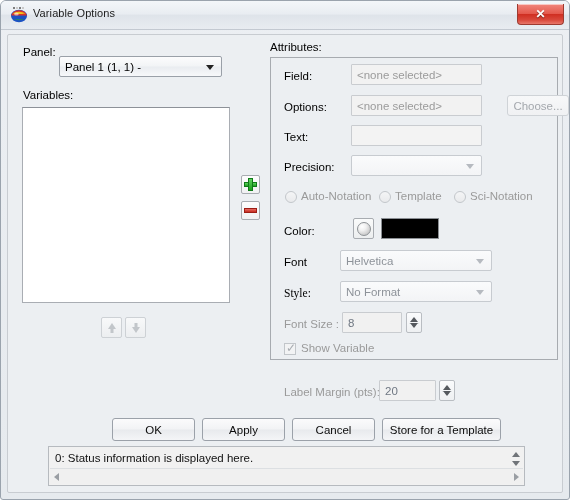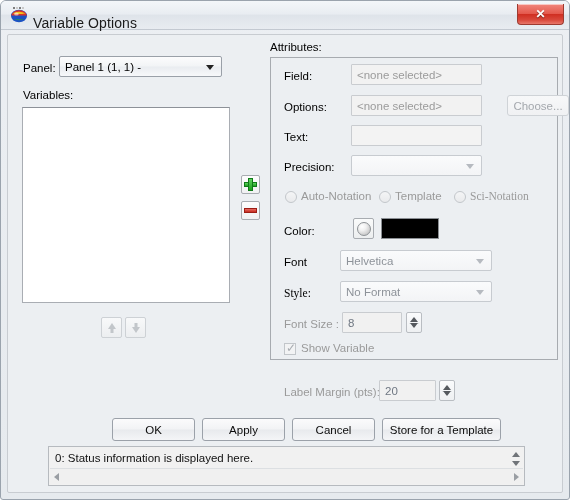--- a/index.html
+++ b/index.html
@@ -39,22 +39,22 @@
     border-radius: 5px 5px 0 0;
     border-bottom: 1px solid #c3c9d1;
   }
   .title-icon {
     position: absolute;
     left: 9px; top: 5px;
     width: 18px; height: 18px;
   }
   .title-text {
     position: absolute;
-    left: 32px; top: 14px;
-    font-size: 14px;
+    left: 32px; top: 6px;
+    font-size: 11px;
     color: #1b1b1b;
     letter-spacing: .1px;
     white-space: nowrap;
   }
   .close-btn {
     position: absolute;
     right: 5px; top: 3px;
     width: 47px; height: 21px;
     border-radius: 0 0 4px 4px;
     background: linear-gradient(to bottom, #f1877d 0%, #e4594d 48%, #cf2d20 50%, #d9493c 80%, #e8776a 100%);
@@ -411,21 +411,21 @@
       </svg>
     </div>
     <div class="title-text">Variable Options</div>
     <div class="close-btn">
       <div class="x">✕</div>
     </div>
   </div>
 
   <div class="content-panel">
 
-    <div class="lbl" style="left:15px; top:27px;">Panel:</div>
+    <div class="lbl" style="left:15px; top:11px;">Panel:</div>
     <div class="combo" style="left:51px; top:21px; width:163px; height:21px;">
       <div class="cval">Panel 1 (1, 1)  -</div>
       <div class="arrow"></div>
     </div>
 
     <div class="lbl" style="left:15px; top:54px;">Variables:</div>
     <div class="listbox" style="left:14px; top:72px; width:208px; height:196px;"></div>
 
     <div class="sqbtn" style="left:233px; top:140px;">
       <div class="plus-h"></div>
@@ -469,21 +469,21 @@
       <div class="arrow"></div>
     </div>
 
     <div class="radio" style="left:277px; top:156px;"></div>
     <div class="lbl dis" style="left:293px; top:155px;">Auto-Notation</div>
 
     <div class="radio" style="left:371px; top:156px;"></div>
     <div class="lbl dis" style="left:387px; top:155px;">Template</div>
 
     <div class="radio" style="left:446px; top:156px;"></div>
-    <div class="lbl dis" style="left:462px; top:155px;font-family:Liberation Serif, serif;">Sci-Notation</div>
+    <div class="lbl dis" style="left:462px; top:155px;">Sci-Notation</div>
 
     <div class="lbl" style="left:276px; top:190px;">Color:</div>
     <div class="color-ball-btn" style="left:345px; top:183px;">
       <div class="ball"></div>
     </div>
     <div class="color-swatch" style="left:373px; top:183px; width:58px; height:21px;"></div>
 
     <div class="lbl" style="left:276px; top:221px;">Font</div>
     <div class="combo dis" style="left:332px; top:215px; width:152px; height:21px;">
       <div class="cval">Helvetica</div>

